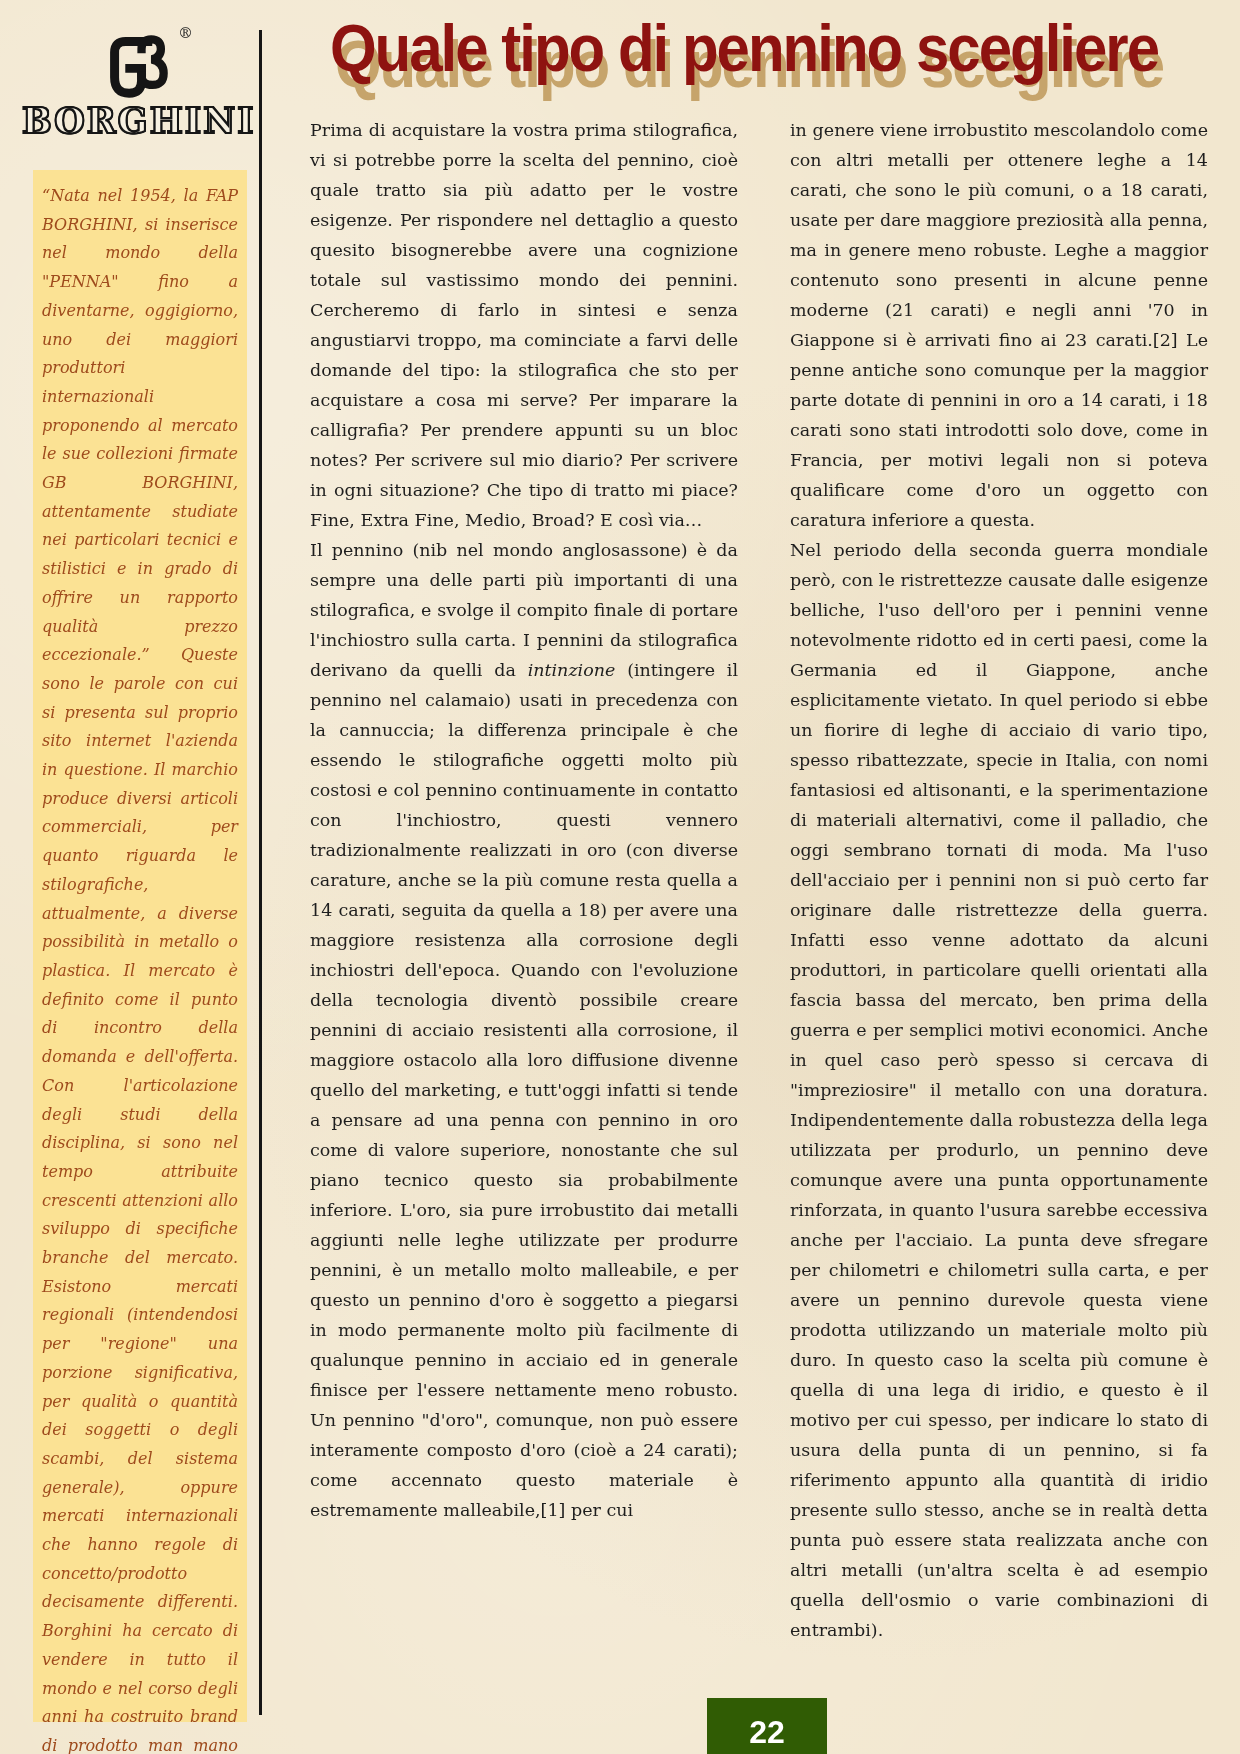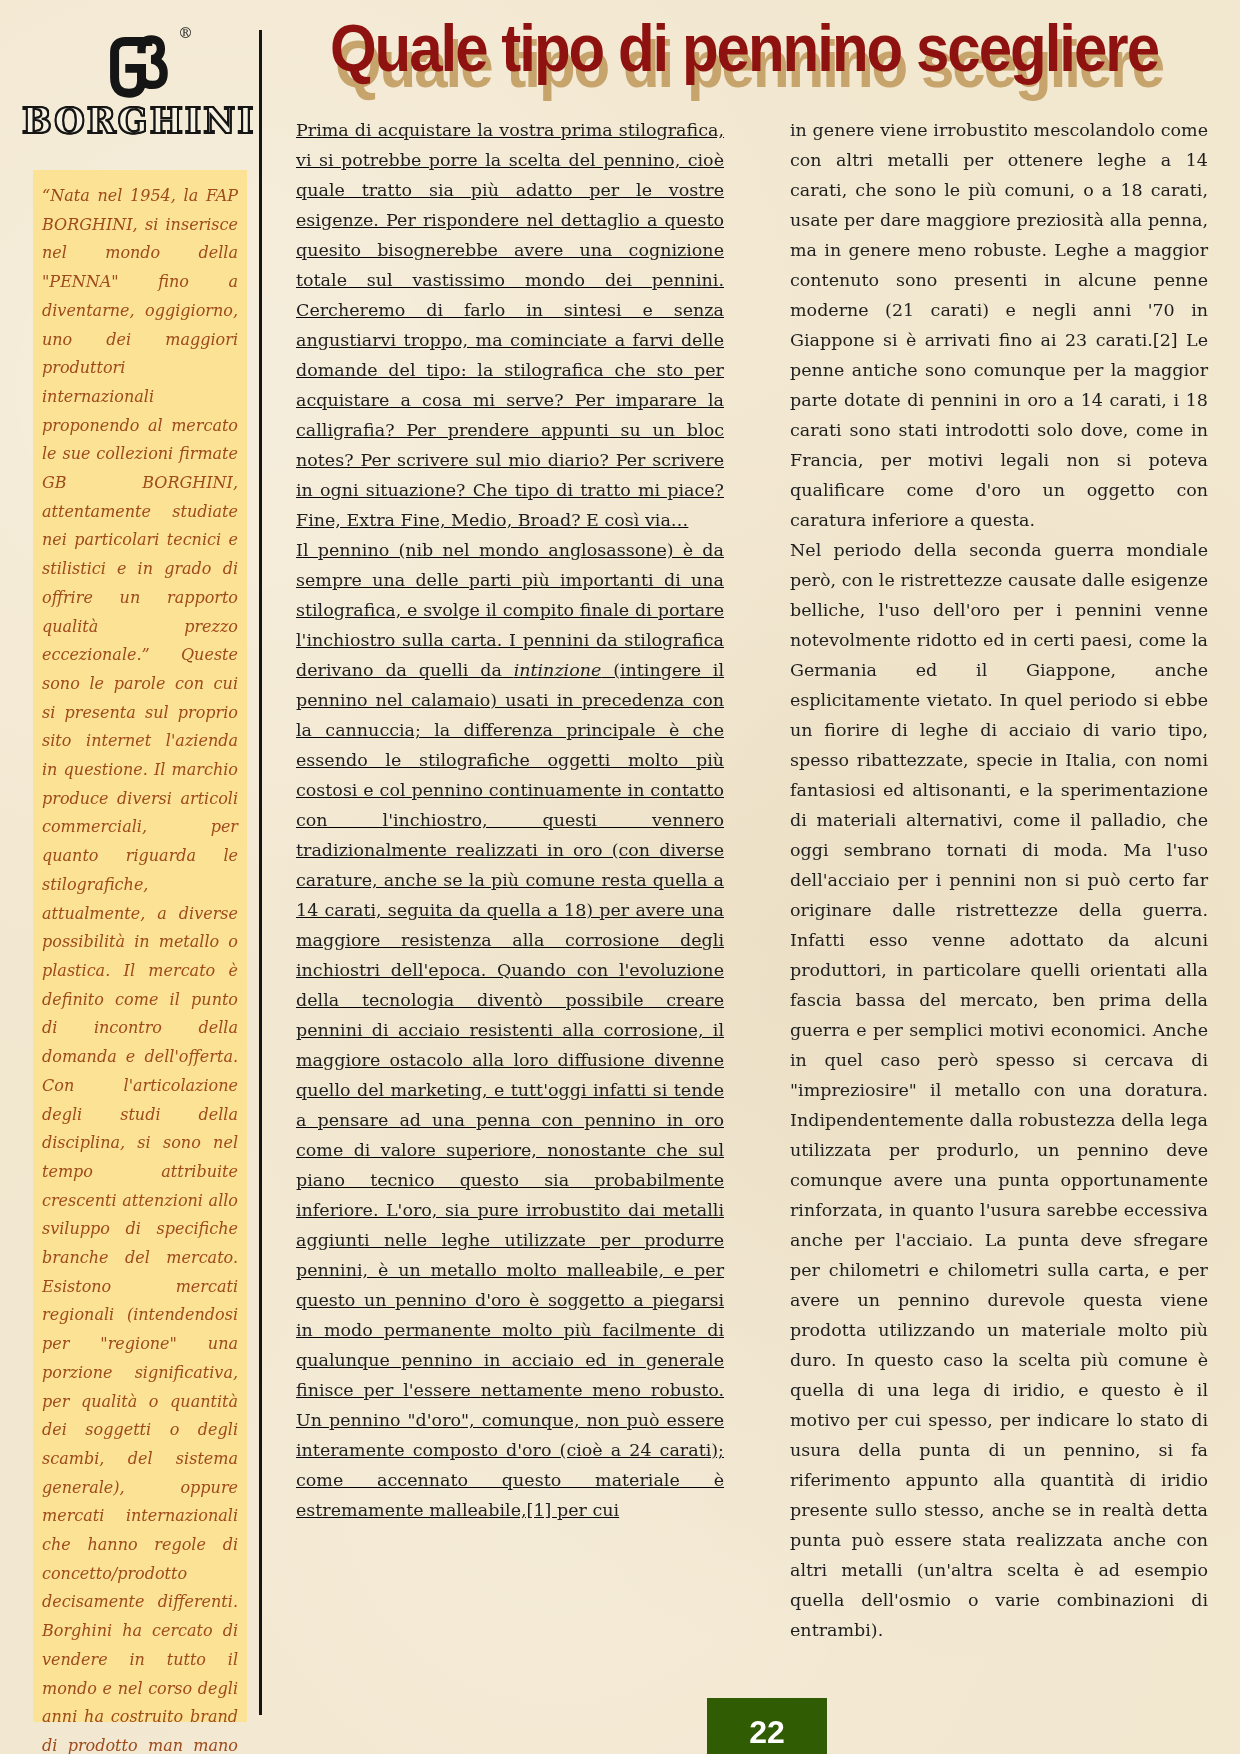--- a/index.html
+++ b/index.html
@@ -46,21 +46,21 @@
   .sidebar p {
     margin: 0; font-style: italic; font-size: 16px; line-height: 28.7px;
     color: #9e4a1c; text-align: justify; hyphens: auto;
   }
   
   .col { position: absolute; top: 115px; }
   .col p {
     margin: 0; font-size: 17.5px; line-height: 30px; color: #1e1e1e;
     text-align: justify; hyphens: auto;
   }
-  .col1 { left: 296px; width: 428px; text-decoration: underline; }
+  .col1 { left: 310px; width: 428px; }
   .col2 { left: 790px; width: 418px; }
   .col em { font-style: italic; }
   
   .pagenum {
     position: absolute; left: 707px; top: 1698px; width: 120px; height: 68px;
     background: #305c04; color: #ffffff;
     display: flex; align-items: center; justify-content: center;
     font-family: "Liberation Sans", sans-serif; font-weight: 700; font-size: 32px;
   }
 </style>

